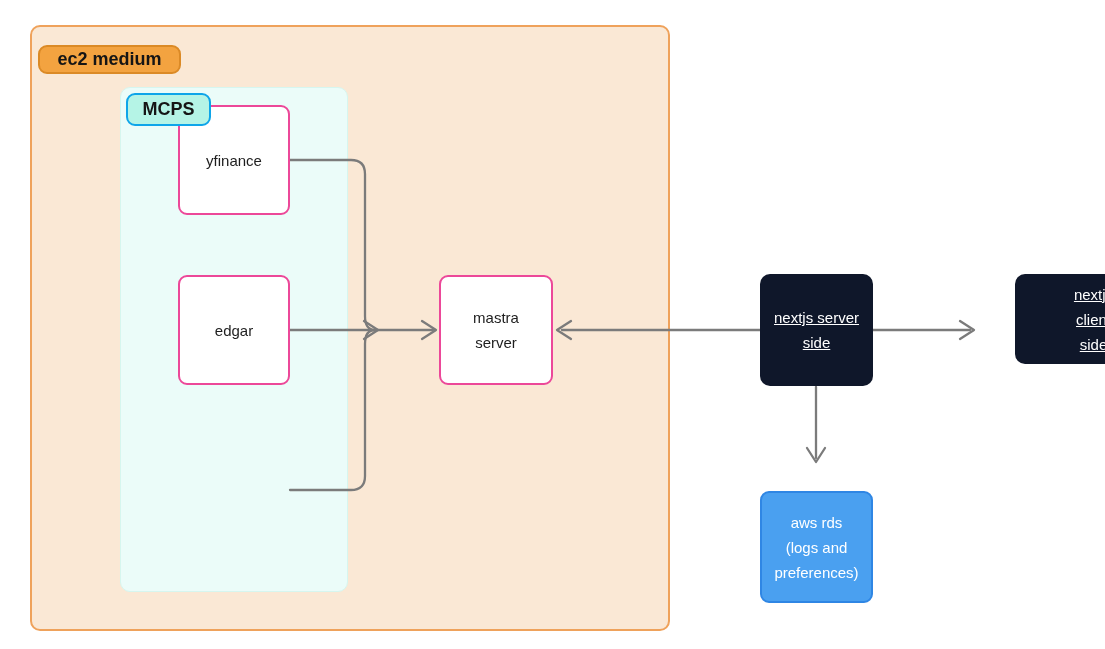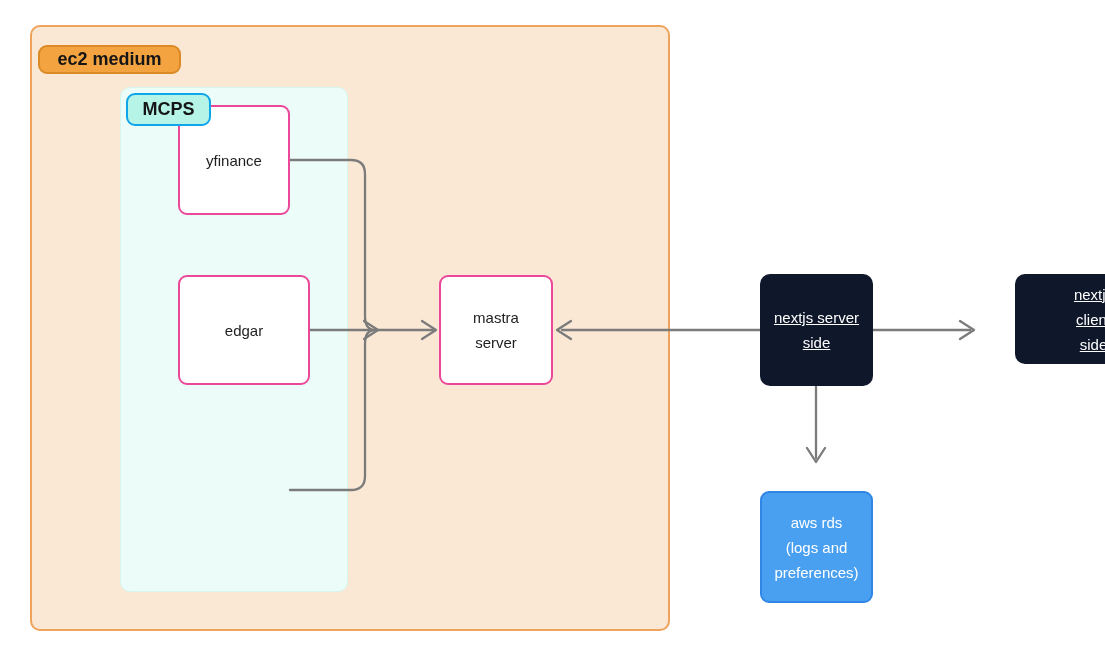--- a/index.html
+++ b/index.html
@@ -60,21 +60,21 @@
     color: #1E1E1E;
     border-radius: 9px;
     z-index: 3;
   }
   .node .label { white-space: pre-line; }
   .node-white { background: #ffffff; border: 2px solid #ec4899; }
   .node-black { background: #0f172a; color: #ffffff; border-radius: 10px; text-decoration: underline; }
   .node-blue  { background: #4AA0F0; border: 2px solid #2F86E4; color: #ffffff; }
 
   .node-yfinance { left: 178px; top: 105px; width: 112px; height: 110px; }
-  .node-edgar    { left: 178px; top: 275px; width: 132px; height: 110px; }
+  .node-edgar    { left: 178px; top: 275px; width: 112px; height: 110px; }
   .node-tavily   { left: 178px; top: 435px; width: 112px; height: 110px; }
   .node-mastra   { left: 439px; top: 275px; width: 114px; height: 110px; }
   .node-nextjs-server { left: 760px; top: 274px; width: 113px; height: 112px; }
   .node-nextjs-client { left: 1015px; top: 274px; width: 113px; height: 90px; padding-left: 44px; }
   .node-aws-rds  { left: 760px; top: 491px; width: 113px; height: 112px; align-items: center; }
 
   
   .edges-svg {
     position: absolute; left: 0; top: 0;
     width: 1105px; height: 649px;

